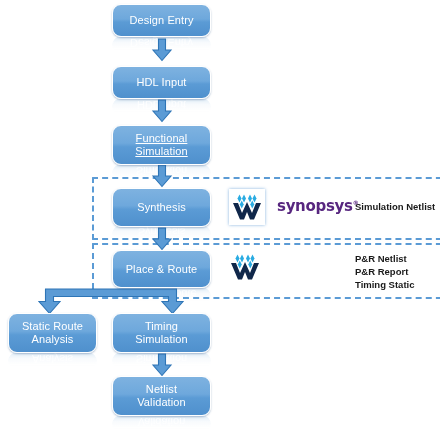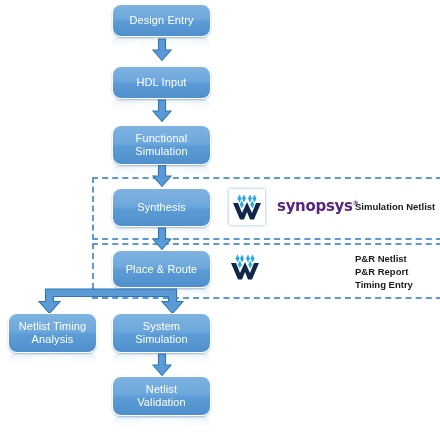--- a/index.html
+++ b/index.html
@@ -177,45 +177,45 @@
   </svg>
 
   <div class="node" style="left:112px; top:4px; width:99px; height:33px;">
     <span class="lbl">Design Entry</span>
   </div>
 
   <div class="node" style="left:112px; top:66px; width:99px; height:33px;">
     <span class="lbl">HDL Input</span>
   </div>
 
-  <div class="node" style="left:112px; top:125px; width:99px; height:40px;">
+  <div class="node" style="left:112px; top:125px; width:99px; height:40px;text-decoration:underline;">
     <span class="lbl">
       <span>Functional</span><br>
       <span>Simulation</span>
     </span>
   </div>
 
   <div class="node" style="left:112px; top:188px; width:99px; height:39px;">
     <span class="lbl">Synthesis</span>
   </div>
 
   <div class="node" style="left:112px; top:250px; width:99px; height:38px;">
     <span class="lbl">Place &amp; Route</span>
   </div>
 
   <div class="node" style="left:8px; top:313px; width:89px; height:40px;">
     <span class="lbl">
-      <span>Netlist Timing</span><br>
+      <span>Static Route</span><br>
       <span>Analysis</span>
     </span>
   </div>
 
   <div class="node" style="left:112px; top:313px; width:99px; height:40px;">
     <span class="lbl">
-      <span>System</span><br>
+      <span>Timing</span><br>
       <span>Simulation</span>
     </span>
   </div>
 
   <div class="node" style="left:112px; top:376px; width:99px; height:40px;">
     <span class="lbl">
       <span>Netlist</span><br>
       <span>Validation</span>
     </span>
   </div>
@@ -258,16 +258,16 @@
     </svg>
   </div>
 
   <div class="outlabel bold" style="left:355px; top:253px;">
     <span>P&amp;R Netlist</span>
   </div>
   <div class="outlabel bold" style="left:355px; top:266px;text-align:right;">
     <span>P&amp;R Report</span>
   </div>
   <div class="outlabel bold" style="left:355px; top:279px;">
-    <span>Timing Entry</span>
+    <span>Timing Static</span>
   </div>
 
 </div>
 
 </body></html>

